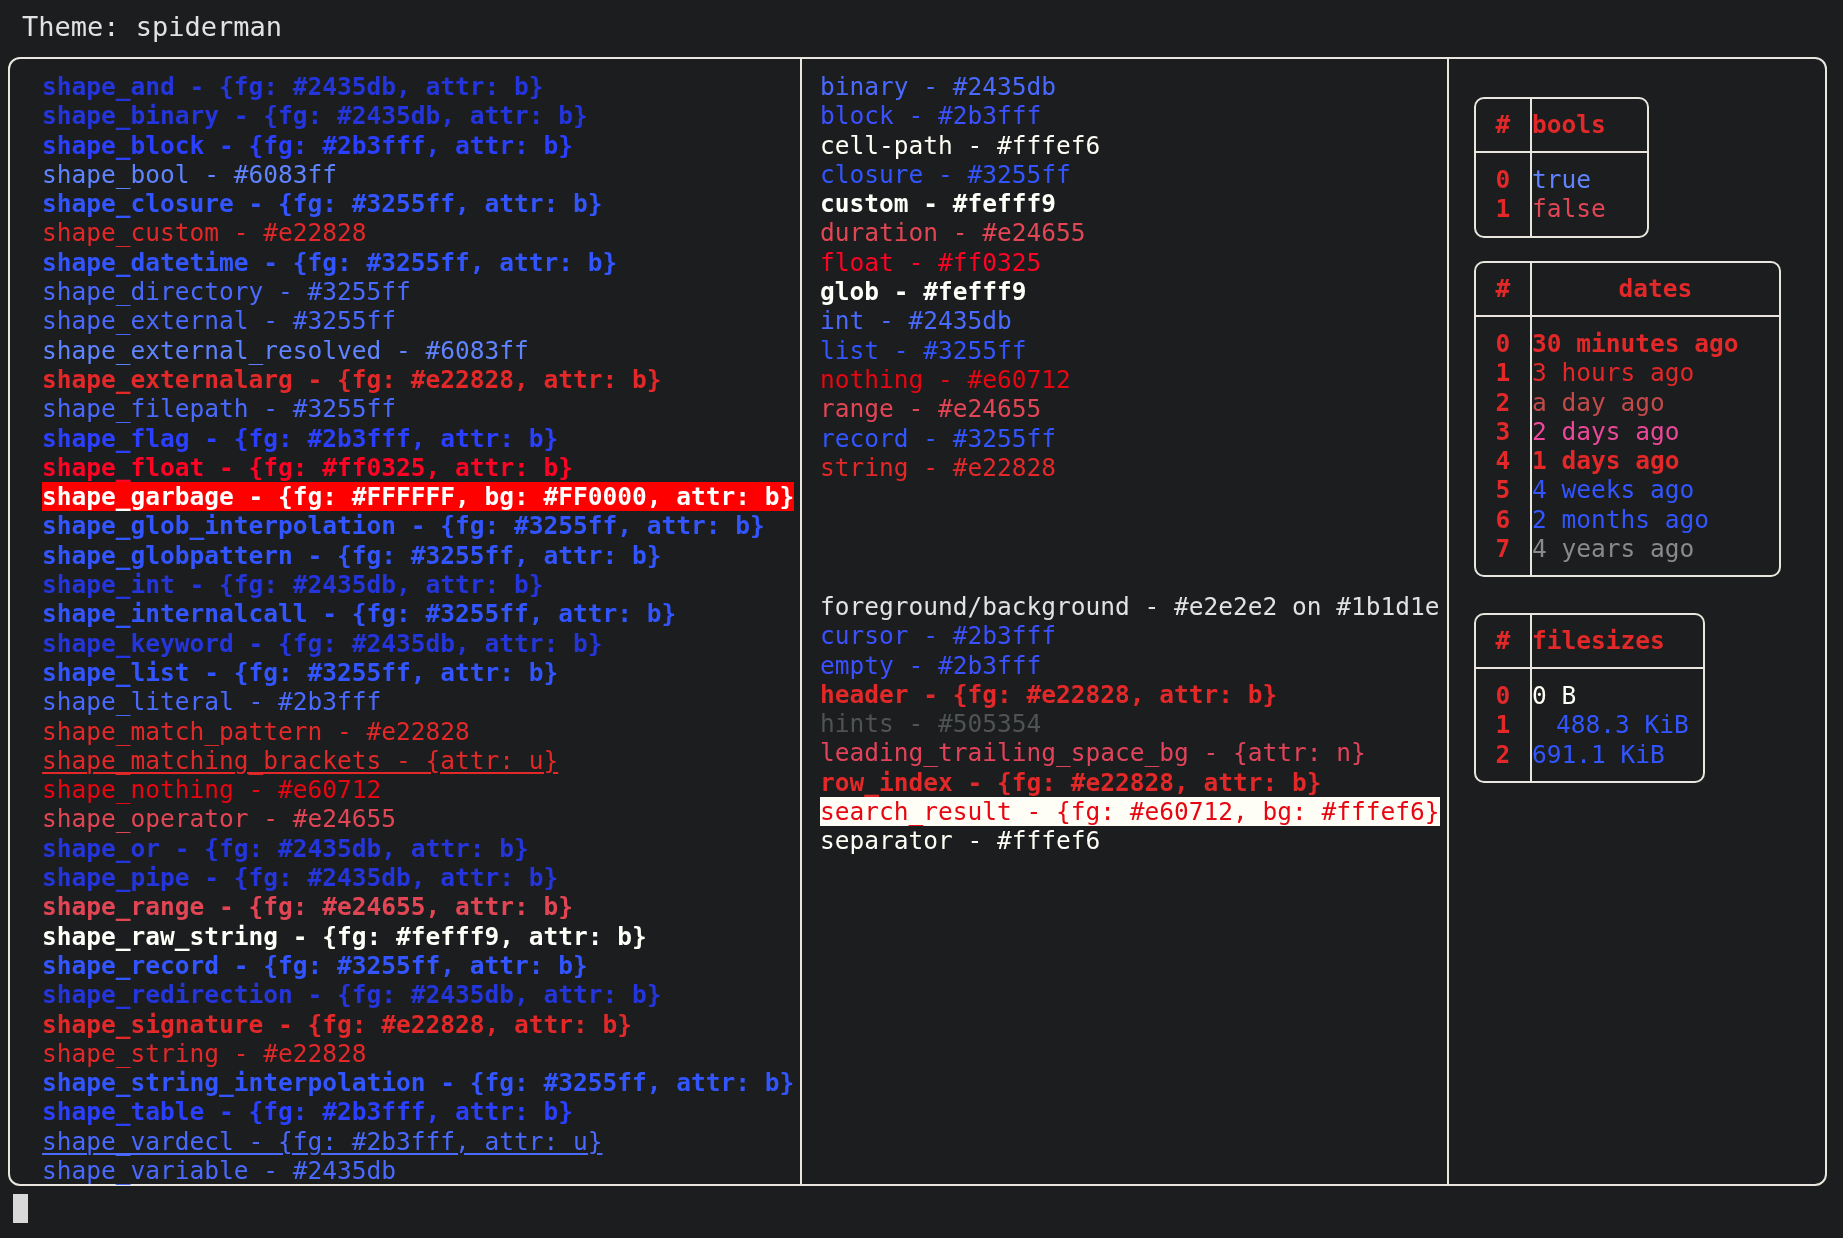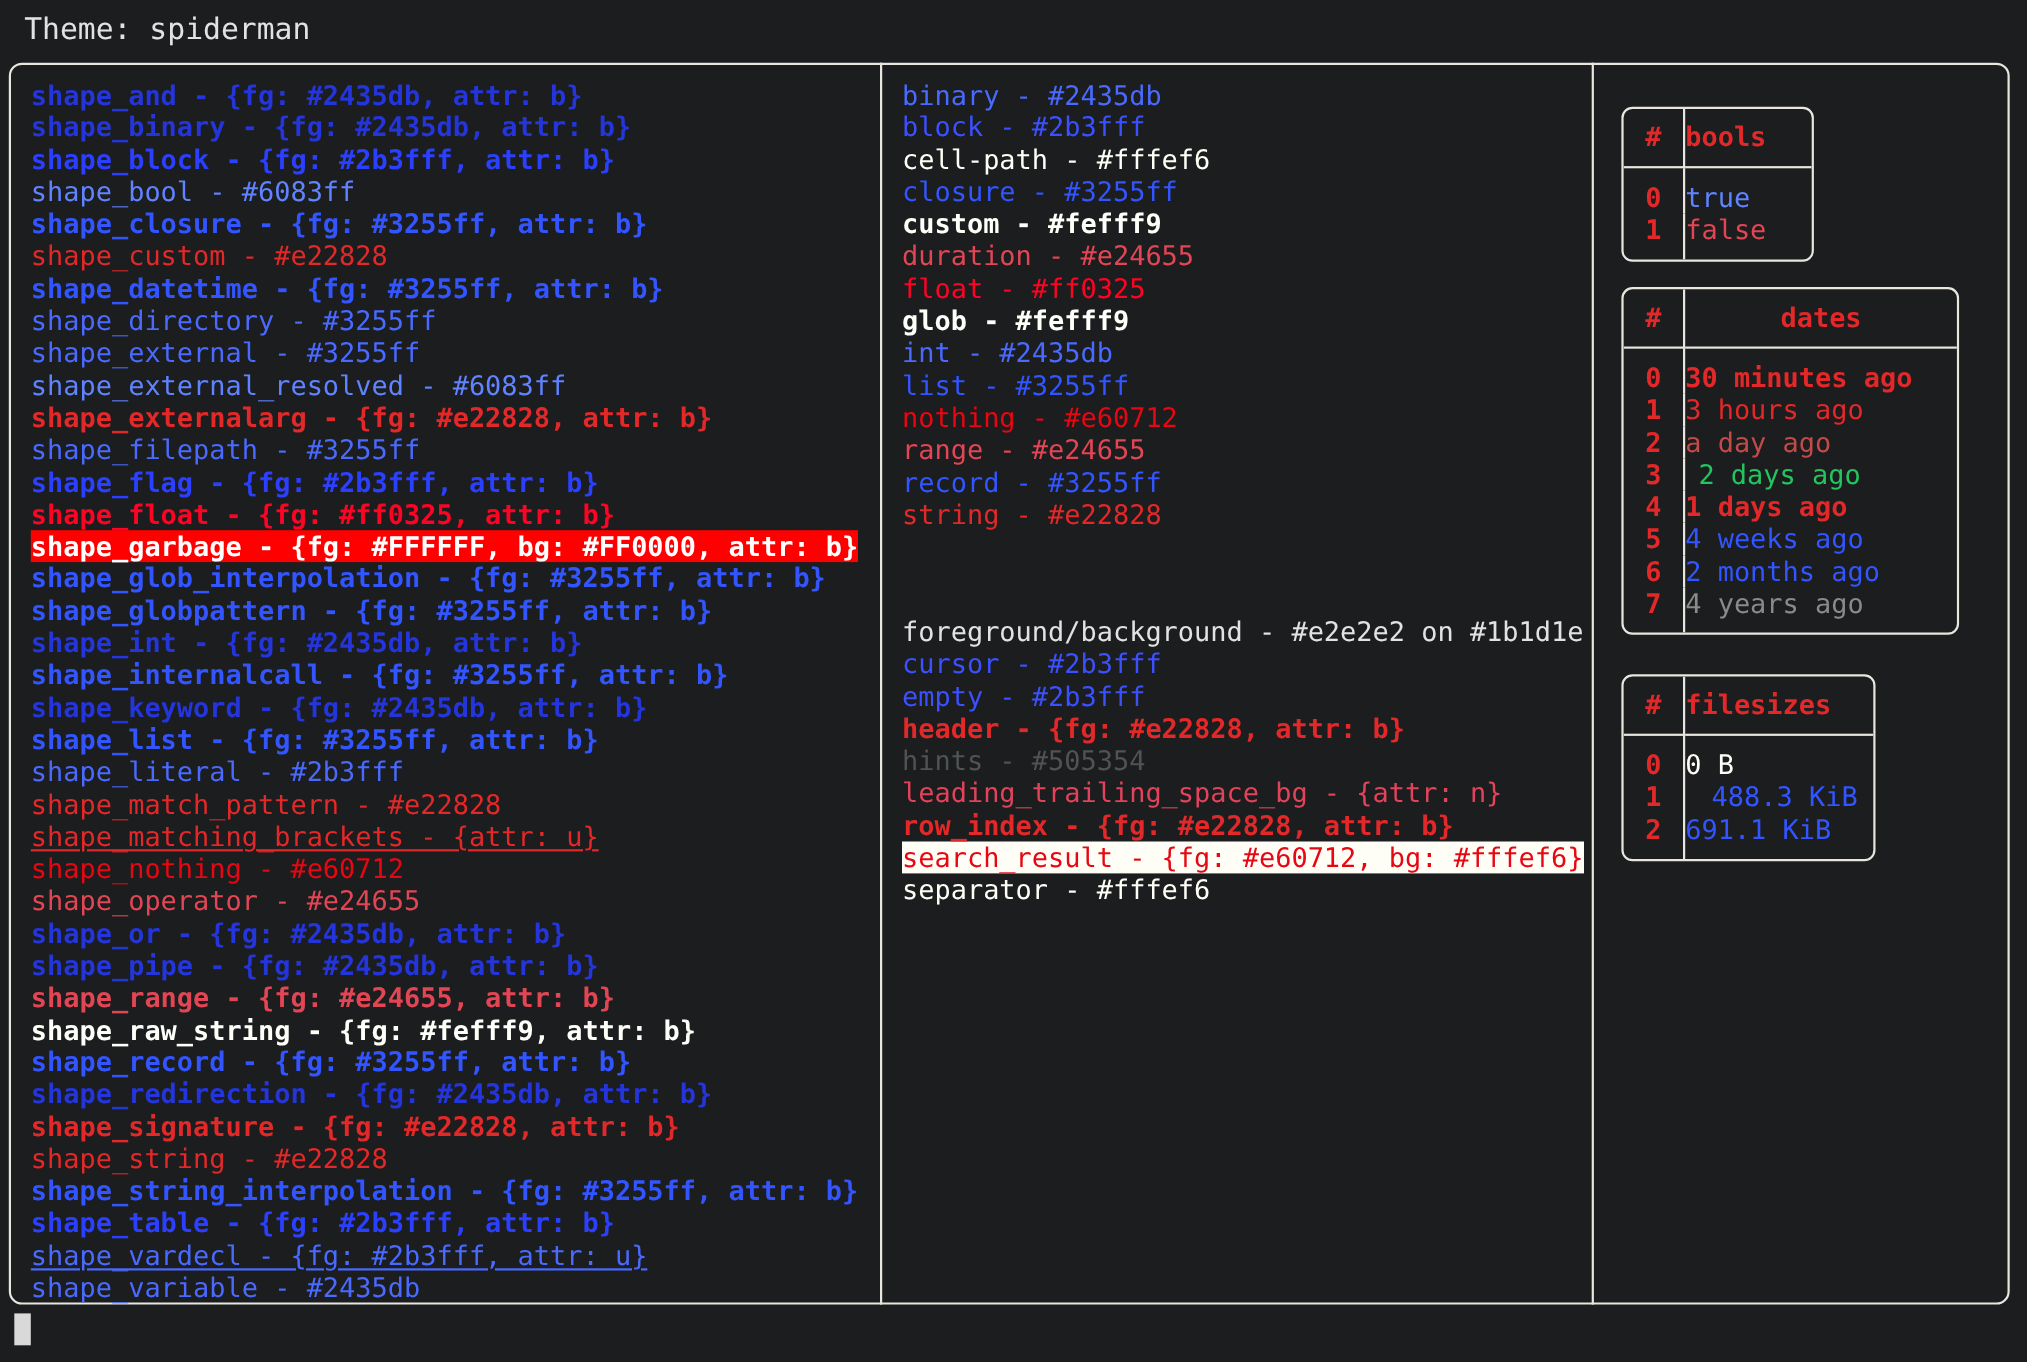--- a/index.html
+++ b/index.html
@@ -56,23 +56,23 @@
   .vdiv.v1 { left: 800px; }
   .vdiv.v2 { left: 1447px; }
 
   
   .col {
     position: absolute;
     font-size: 24.5px;
     line-height: 29.3px;
     white-space: pre;
   }
-  .col-left  { left: 28px;  top: 72px;  }
+  .col-left  { left: 42px;  top: 72px;  }
   .col-mid   { left: 820px; top: 72px;  }
-  .col-mid2  { left: 820px; top: 560px; }
+  .col-mid2  { left: 820px; top: 592px; }
 
   .ln { white-space: pre; display: block; height: 29.3px; }
   .b { font-weight: bold; }
   .u { text-decoration: underline; text-decoration-thickness: 2px; text-underline-offset: 3px; }
 
   
   .tbl {
     position: absolute;
     border: 2px solid #e8e6df;
     border-radius: 10px;
@@ -175,21 +175,21 @@
           <tr>
             <td class="idx-col">1</td>
             <td class="val-cell" style="color: rgb(226, 40, 40);">3 hours ago</td>
           </tr>
           <tr>
             <td class="idx-col">2</td>
             <td class="val-cell" style="color: rgb(196, 74, 74);">a day ago</td>
           </tr>
           <tr>
             <td class="idx-col">3</td>
-            <td class="val-cell" style="color: #22c55e; padding-left: 12px;">2 days ago</td>
+            <td class="val-cell" style="color: #ec4899;">2 days ago</td>
           </tr>
           <tr>
             <td class="idx-col">4</td>
             <td class="val-cell" style="color: rgb(226, 40, 40); font-weight: bold;">1 days ago</td>
           </tr>
           <tr>
             <td class="idx-col">5</td>
             <td class="val-cell" style="color: rgb(50, 85, 255);">4 weeks ago</td>
           </tr>
           <tr>

